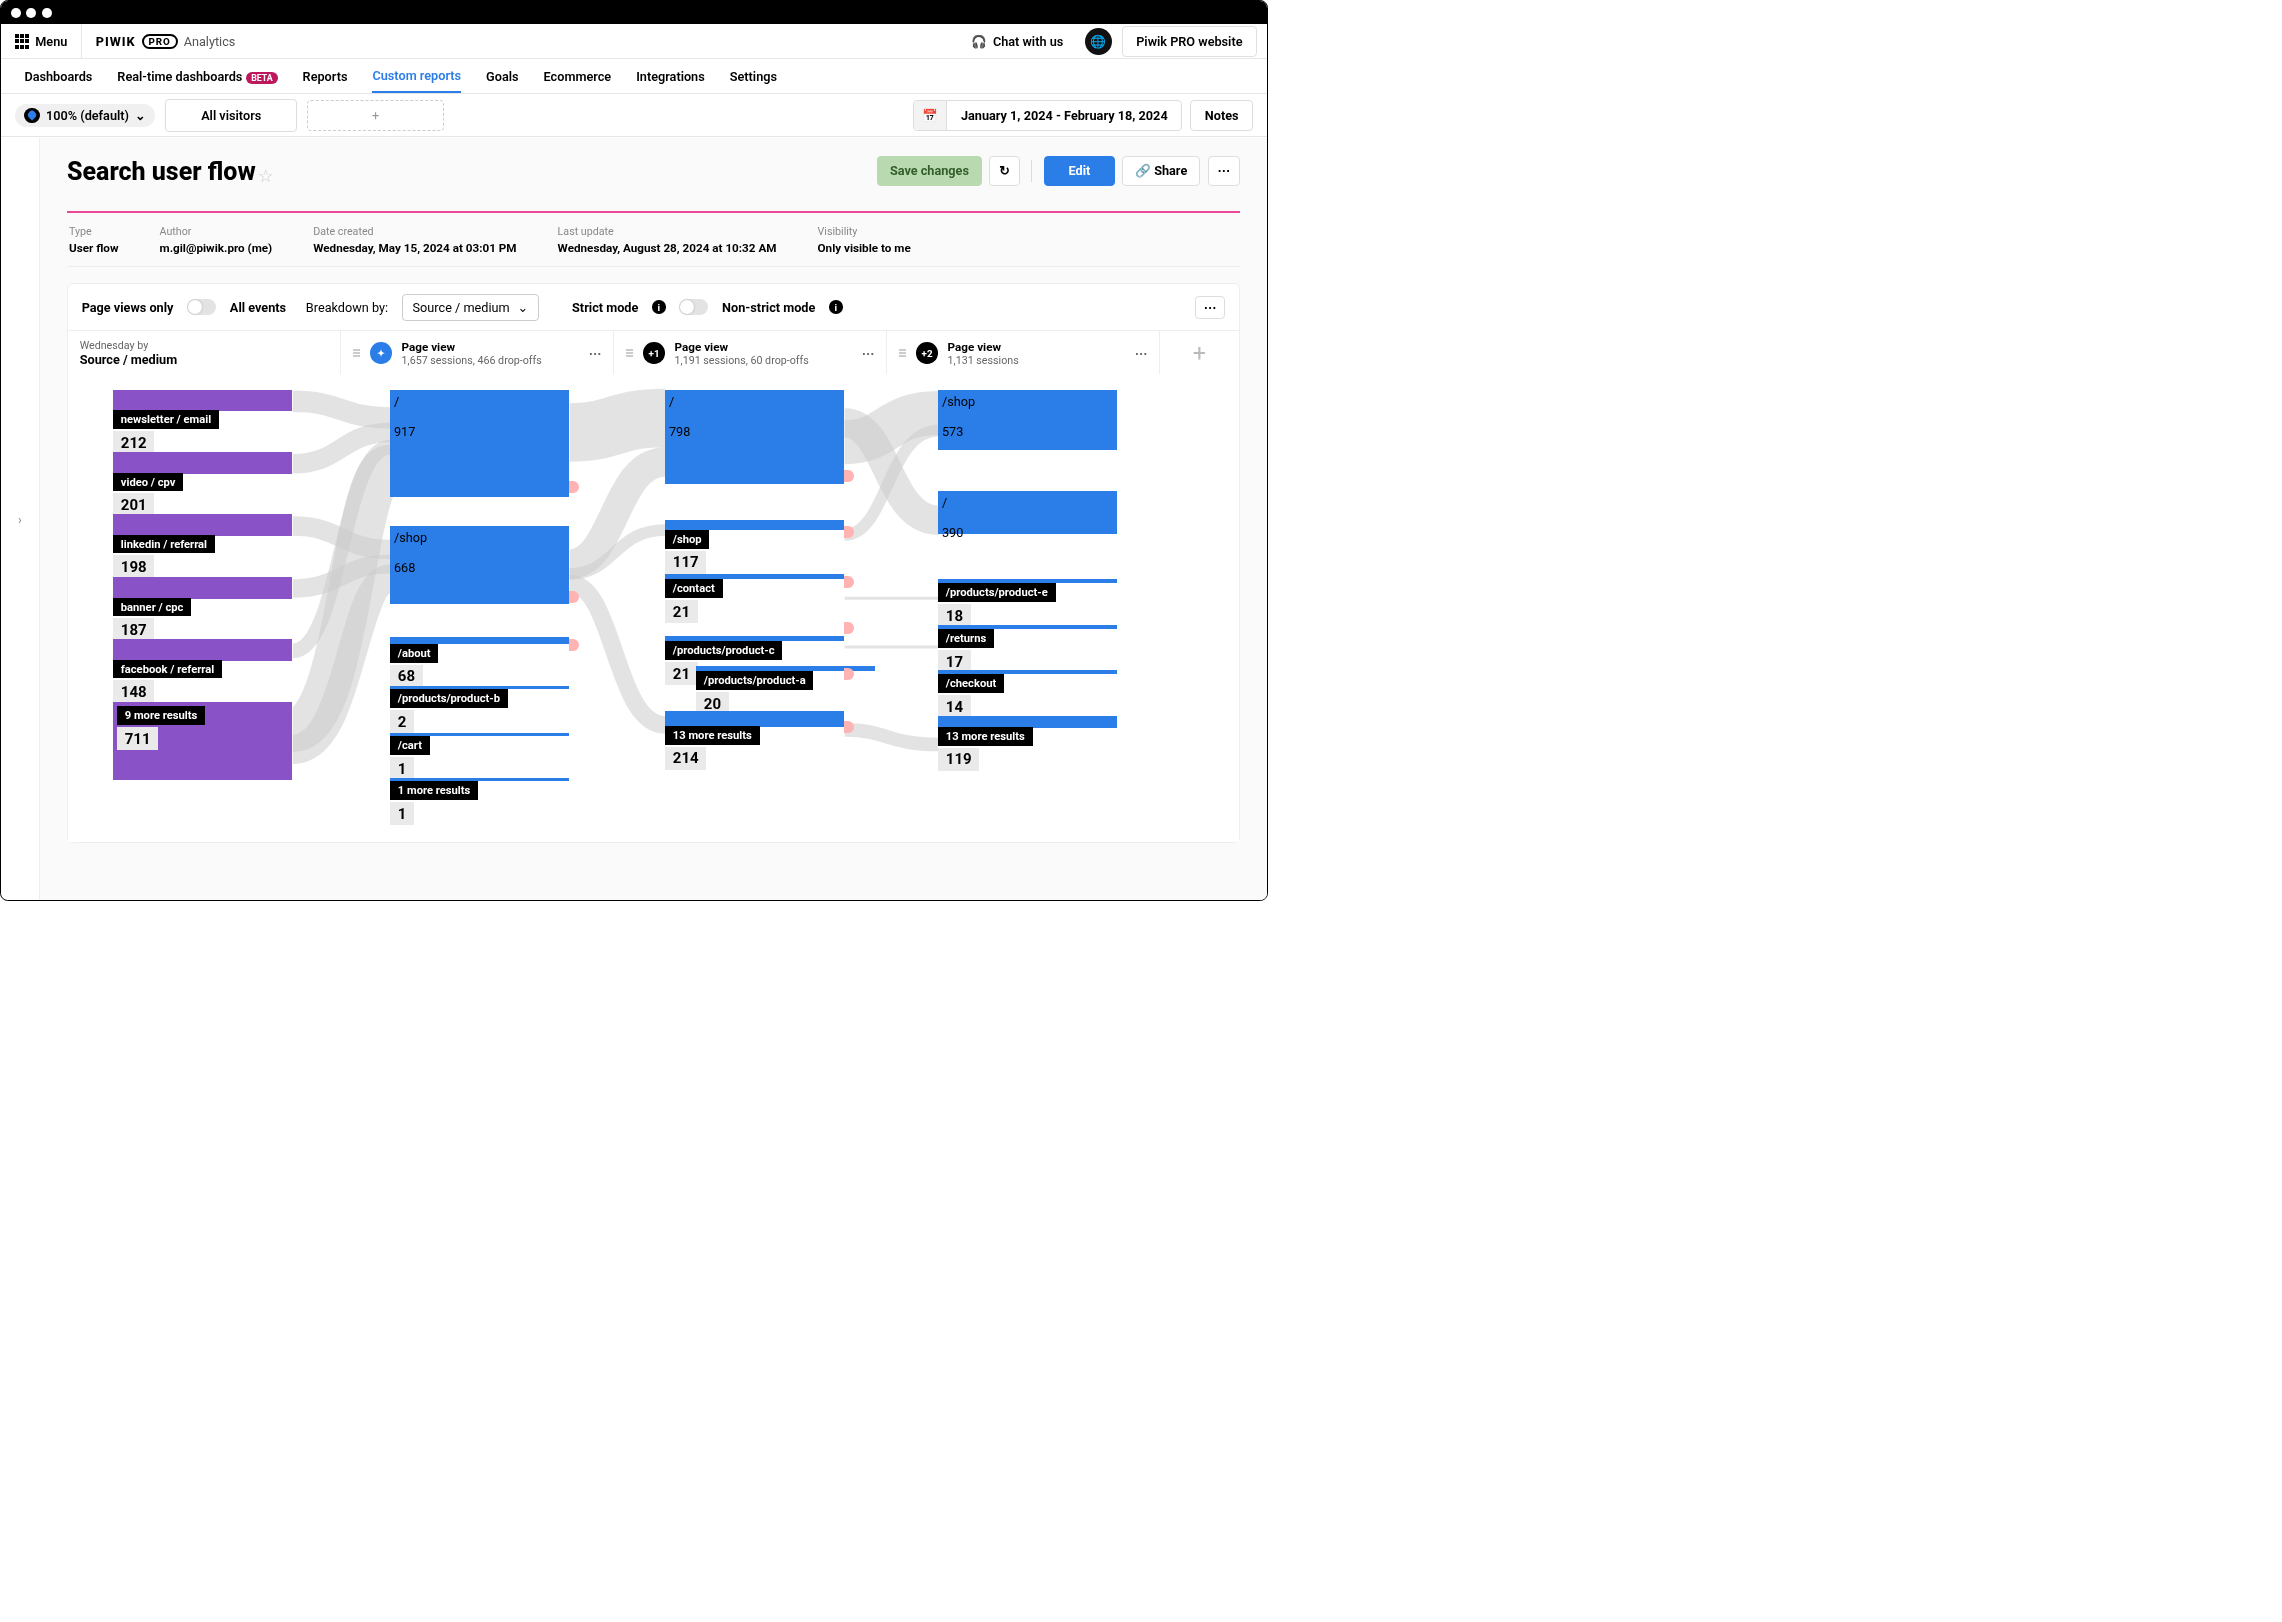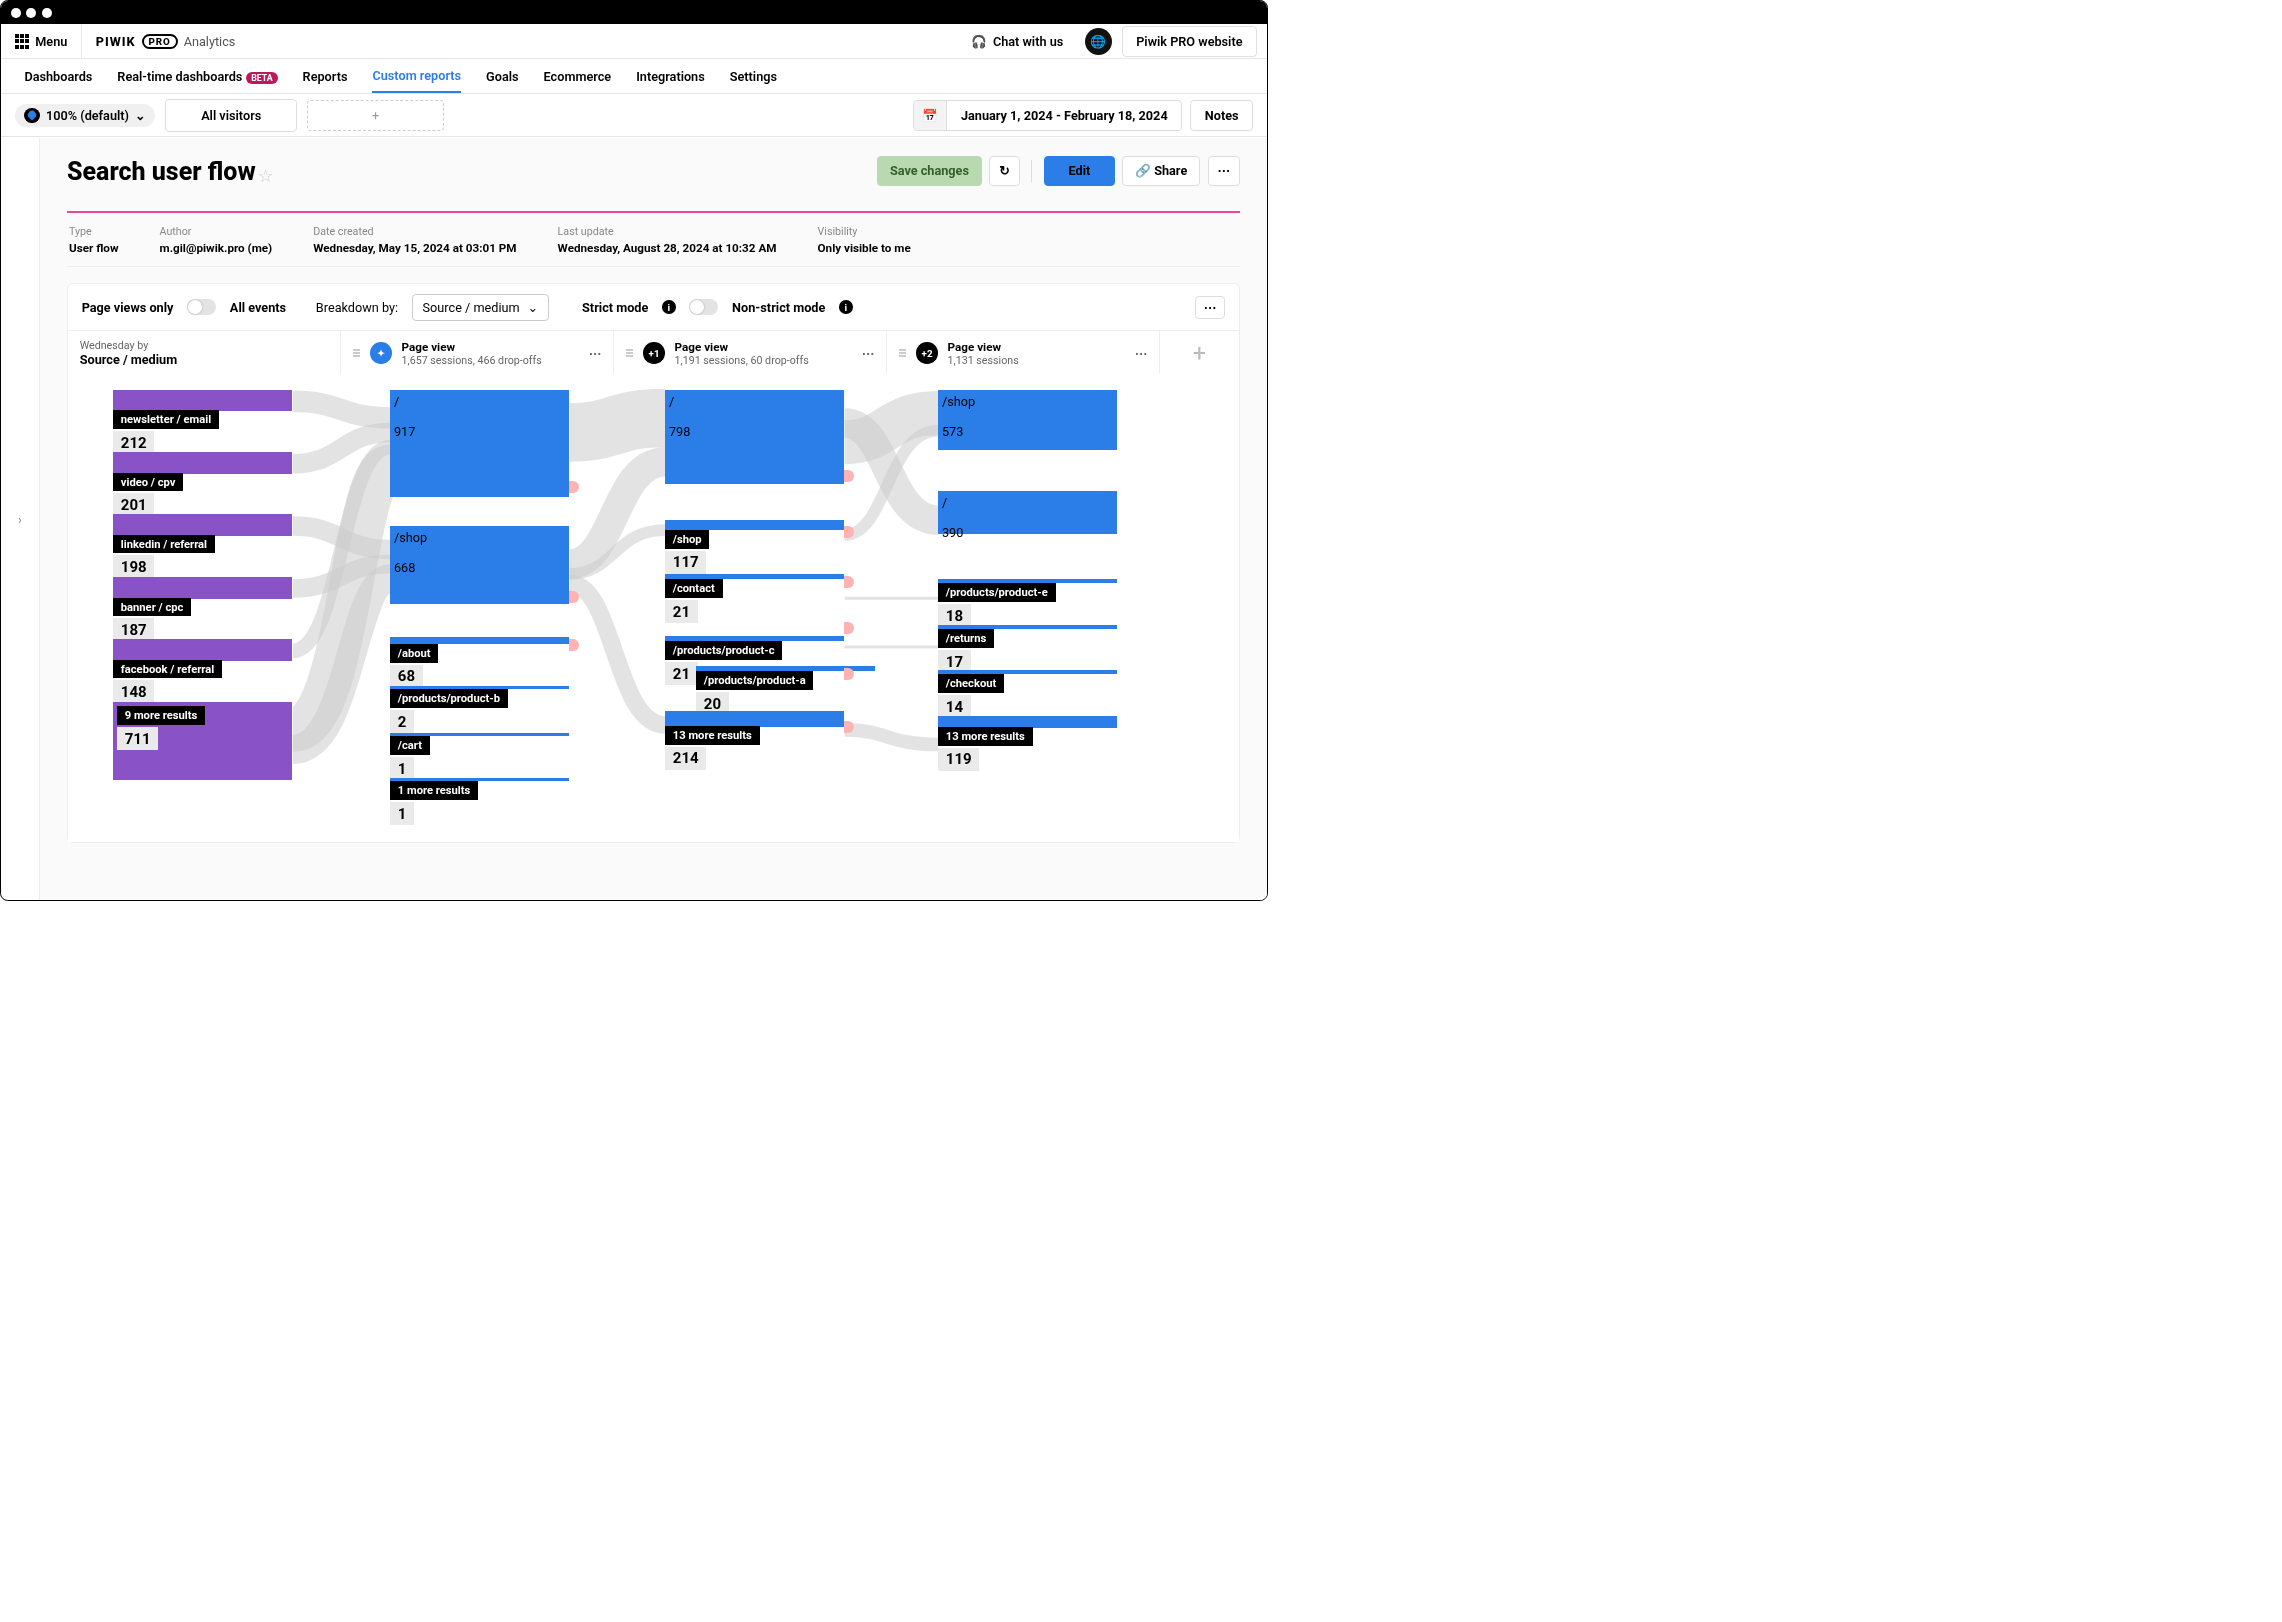--- a/index.html
+++ b/index.html
@@ -34,21 +34,21 @@
 .notes-btn{border:1px solid #ddd;border-radius:3.9px;padding:6.8px 13.7px;font-weight:700;margin-left:7.8px;cursor:pointer}
 .body-area{position:absolute;top:137px;left:0;right:0;bottom:0;display:flex}
 .left-gutter{width:39px;border-right:1px solid #eee;display:flex;align-items:center;justify-content:center;color:#888}
 .content{flex:1;overflow:auto;background:#fafafa;padding:17.6px 27px}
 .title-row{display:flex;align-items:flex-end;gap:2px}
 .page-title{font-size:25px;font-weight:800}
 .star{color:#ccc;font-size:17.6px}
 .actions{margin-left:auto;display:flex;align-items:center;gap:7.8px}
 .btn{border:1px solid #ddd;border-radius:3.9px;padding:6.8px 11.7px;font-weight:700;cursor:pointer;background:#fff}
 .btn.save{background:#b9dab0;border-color:#b9dab0;color:#335e29}
-.btn.edit{background:#2b7de8;border-color:#2b7de8;color:#000000;padding:6.8px 23.4px}
+.btn.edit{background:#2b7de8;border-color:#2b7de8;color:#ffffff;padding:6.8px 23.4px}
 .btn.icon{padding:6.8px 8.8px}
 .divider{width:1px;height:21.5px;background:#ddd;margin:0 3.9px}
 .meta{display:flex;gap:41px;border-top:2px solid #ec4899;border-bottom:1px solid #eee;padding:11.7px 2px;margin-top:25px}
 .meta-col .lbl{font-size:10.7px;color:#888;margin-bottom:2.9px}
 .meta-col .val{font-size:11.7px;font-weight:700}
 .controls{border:1px solid #eee;border-radius:5.9px;background:#fff;margin-top:15.6px}
 .controls-top{display:flex;align-items:center;padding:9.8px 13.7px;border-bottom:1px solid #eee;gap:13.7px}
 .toggle{width:29px;height:15.6px;background:#e3e3e3;border-radius:9.8px;position:relative;cursor:pointer}
 .toggle::after{content:"";width:13.7px;height:13.7px;background:#fff;border-radius:50%;position:absolute;top:1px;left:1px;box-shadow:0 0 2px rgba(0,0,0,.3)}
 .sel{border:1px solid #ccc;border-radius:3.9px;padding:4.9px 9.8px;display:flex;align-items:center;gap:7.8px;cursor:pointer}
@@ -184,21 +184,21 @@
             <div class="lbl">Visibility</div>
             <div class="val">Only visible to me</div>
           </div>
       </div>
 
       <div class="controls">
         <div class="controls-top">
           <span style="font-weight:700">Page views only</span>
           <div class="toggle"></div>
           <span style="font-weight:700">All events</span>
-          <span style="margin-left:16px">Breakdown by:</span>
+          <span style="margin-left:6px">Breakdown by:</span>
           <div class="sel">
               <span>Source / medium</span>
               <span>⌄</span>
             </div>
           <span style="margin-left:19.5px;font-weight:700">Strict mode</span>
           <span class="info-i">i</span>
           <div class="toggle"></div>
           <span style="font-weight:700">Non-strict mode</span>
           <span class="info-i">i</span>
           <div style="margin-left:auto;border:1px solid #ddd;border-radius:3.9px;padding:2.9px 7.8px;font-weight:900;cursor:pointer">⋯</div>

